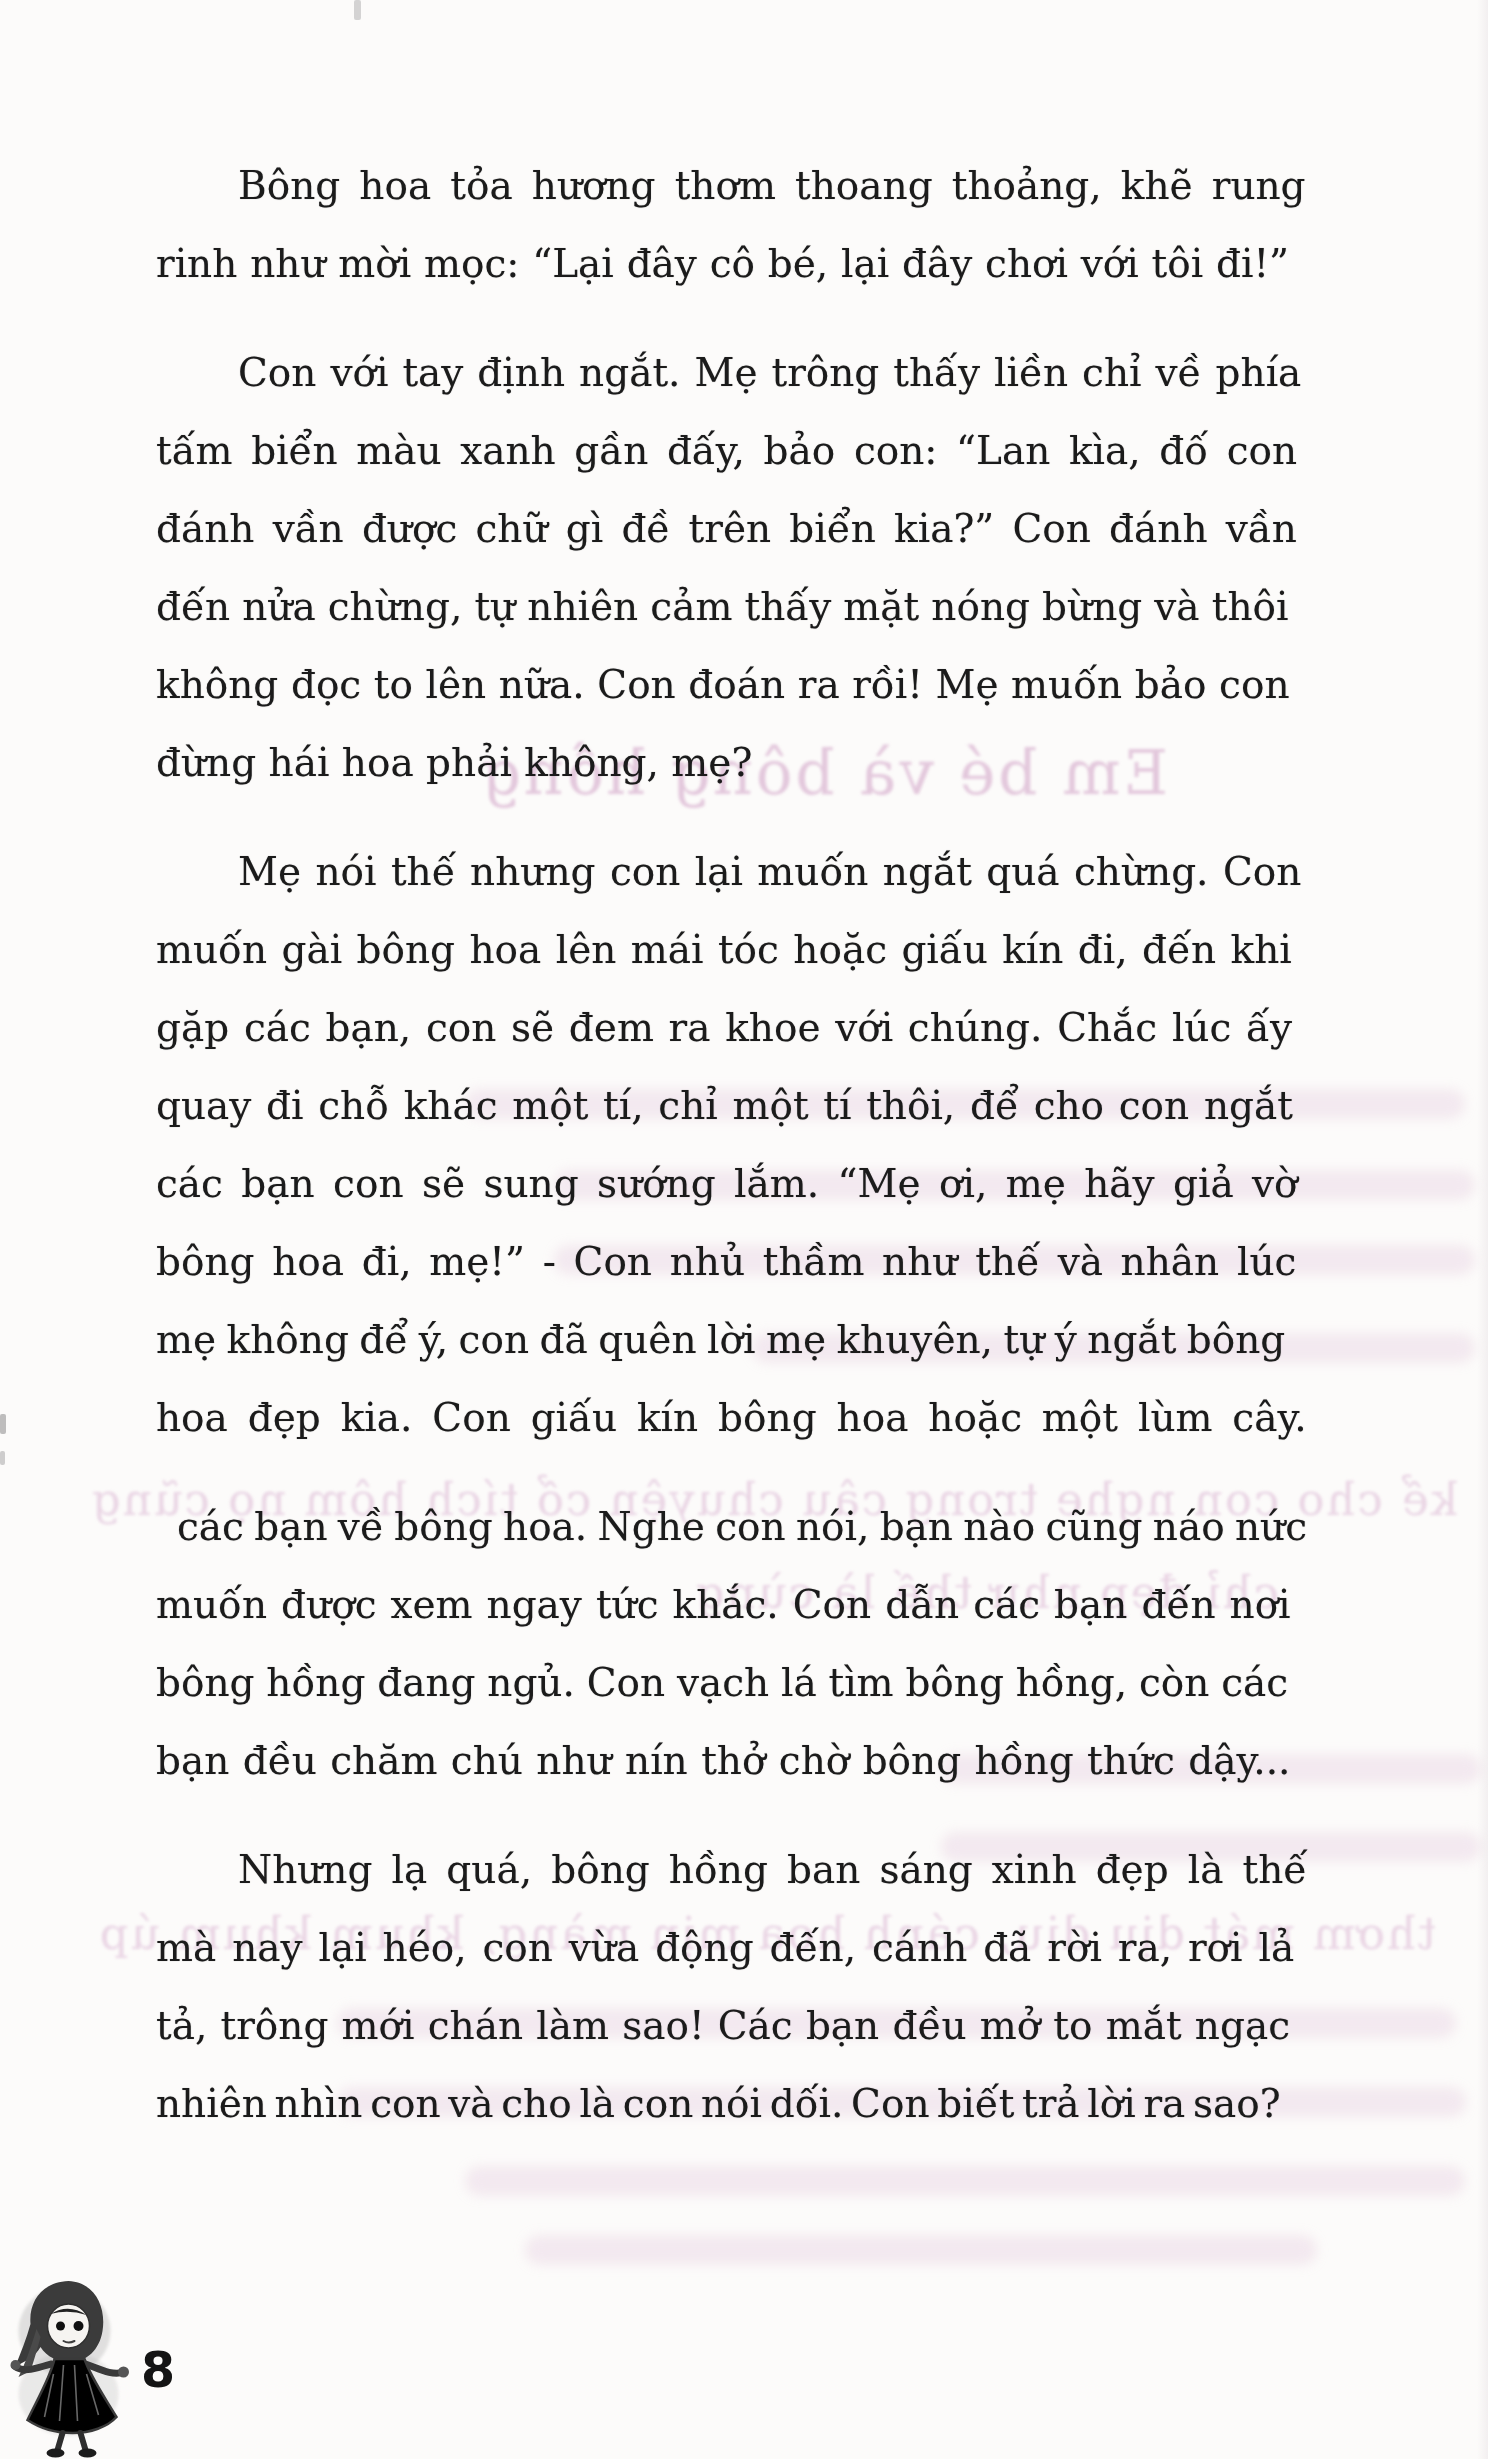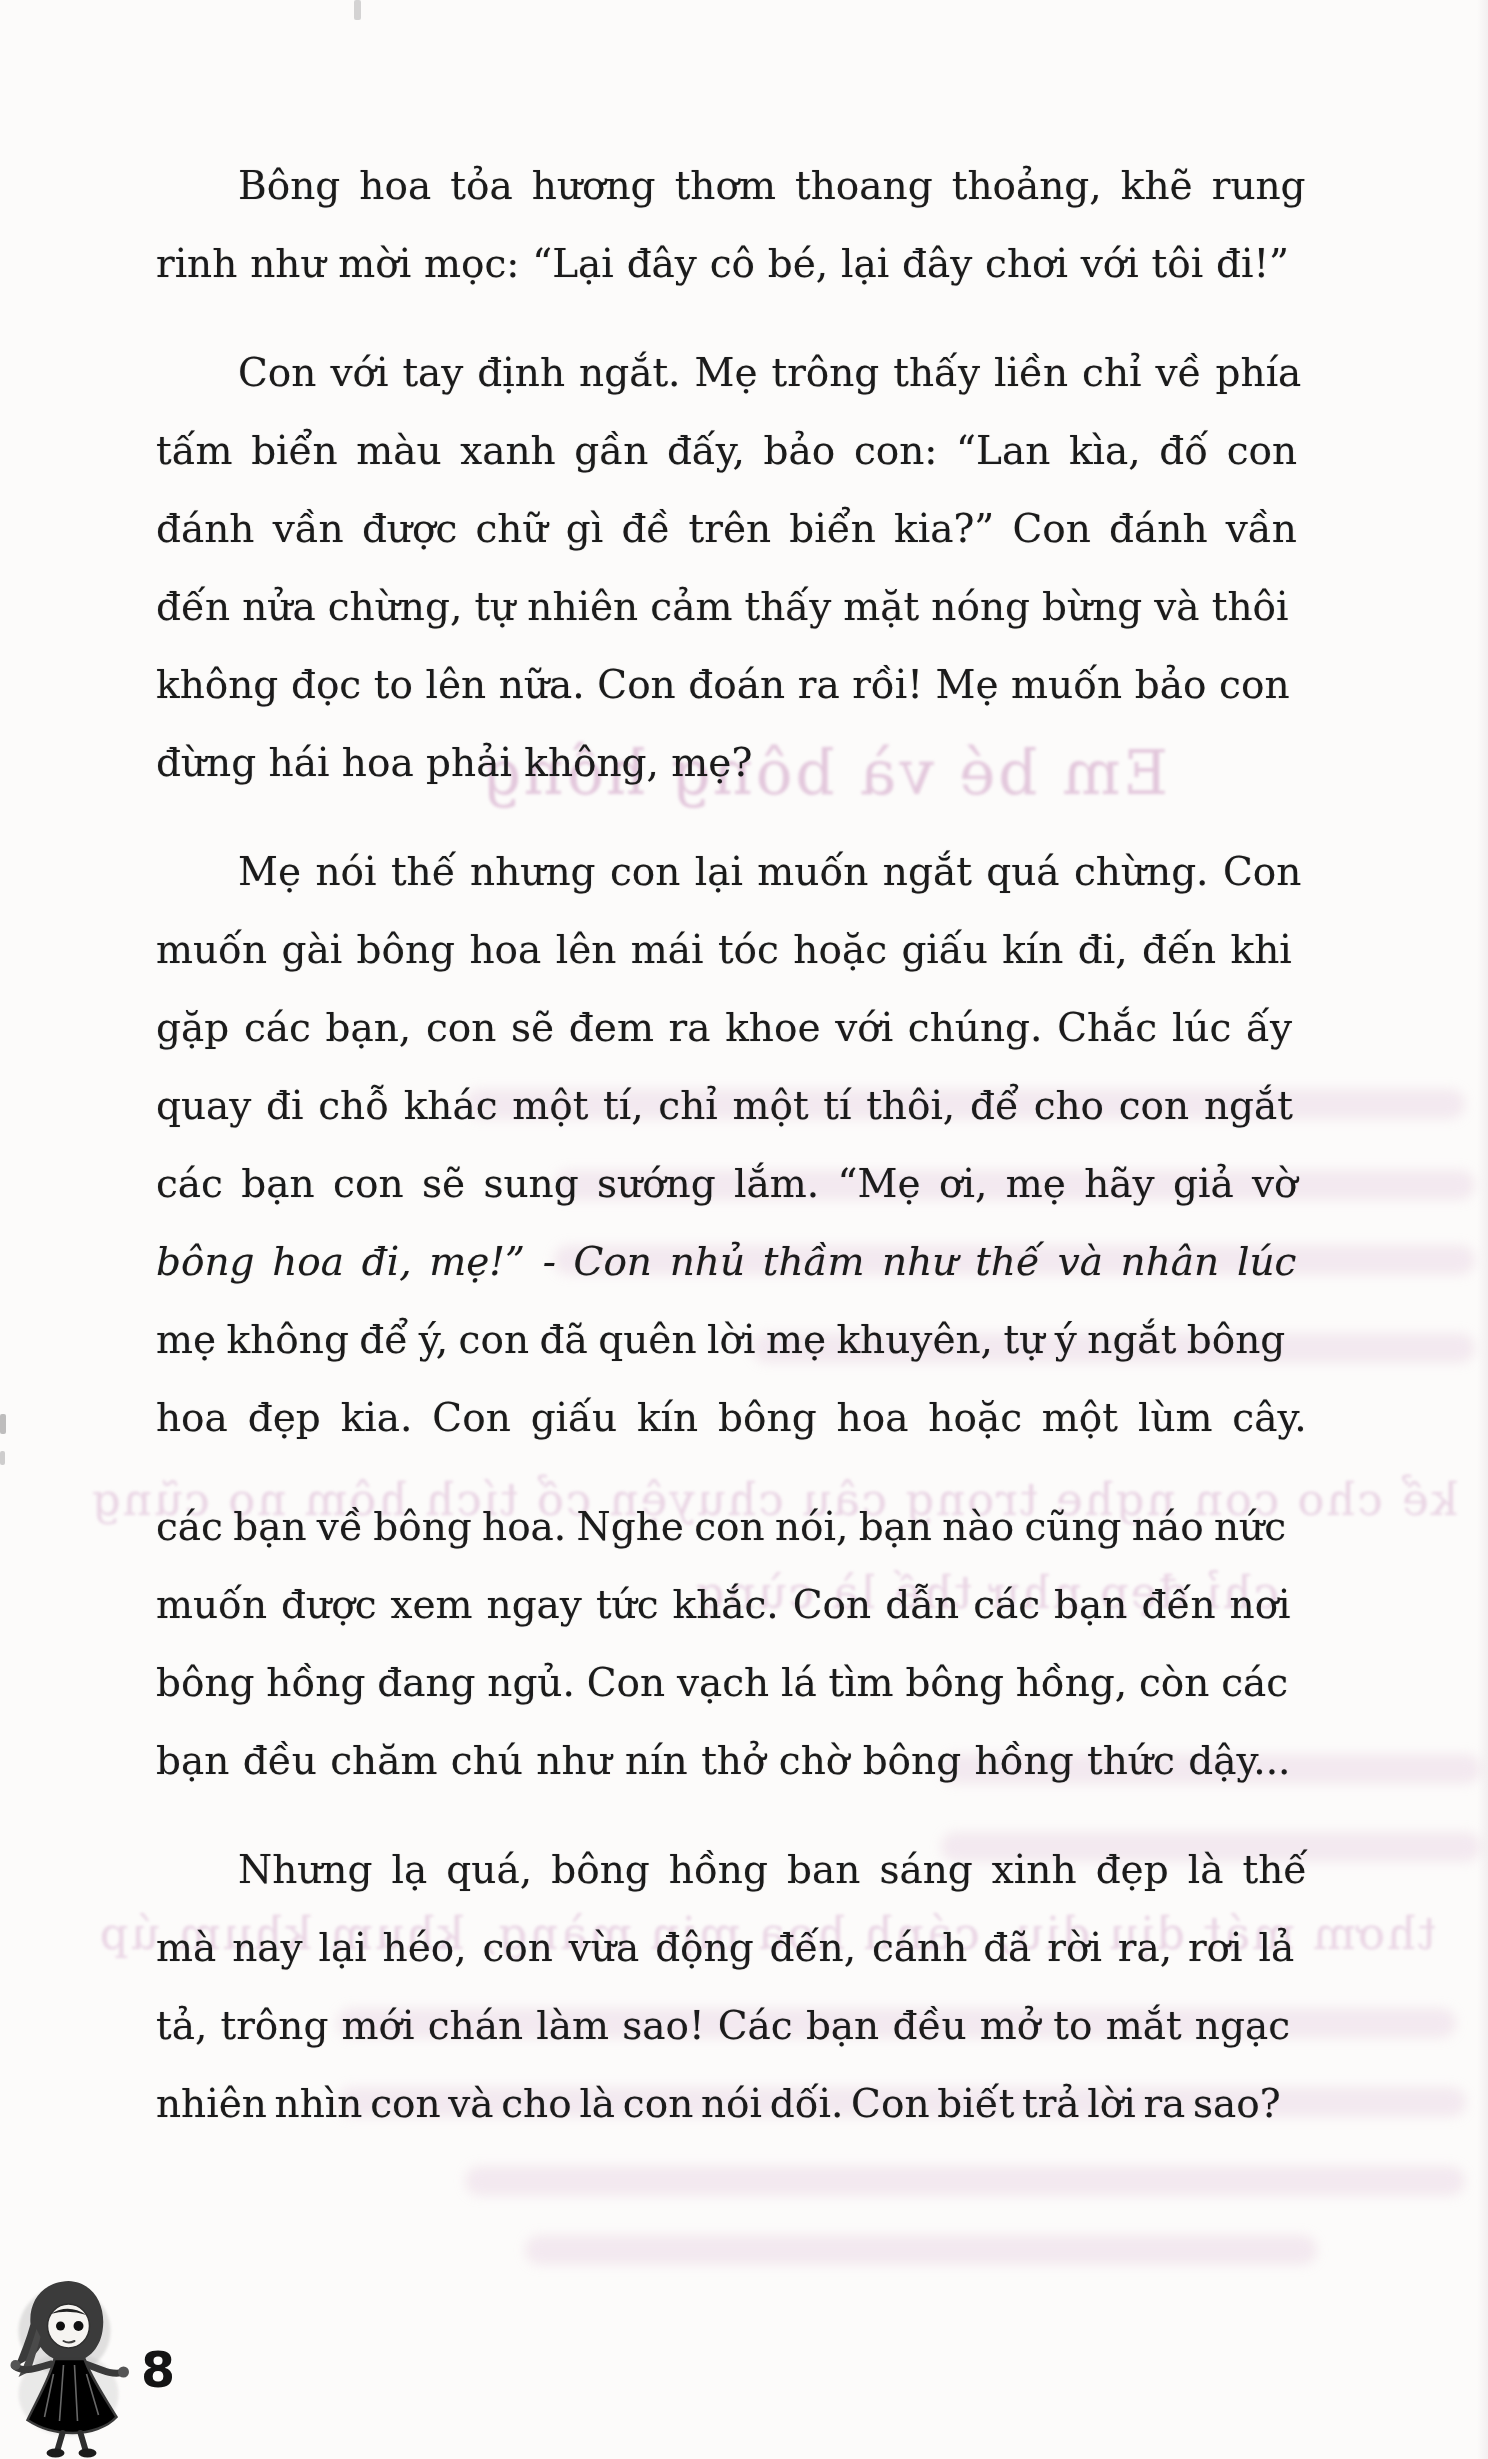--- a/index.html
+++ b/index.html
@@ -96,26 +96,26 @@
         <div class="line"><span style="word-spacing: -0.3px;">đến nửa chừng, tự nhiên cảm thấy mặt nóng bừng và thôi</span></div>
         <div class="line"><span style="word-spacing: 0.2px;">không đọc to lên nữa. Con đoán ra rồi! Mẹ muốn bảo con</span></div>
         <div class="line last"><span>đừng hái hoa phải không, mẹ?</span></div>
       </div>
       <div class="para">
         <div class="line first"><span style="word-spacing: 2px;">Mẹ nói thế nhưng con lại muốn ngắt quá chừng. Con</span></div>
         <div class="line"><span style="word-spacing: 2px;">muốn gài bông hoa lên mái tóc hoặc giấu kín đi, đến khi</span></div>
         <div class="line"><span style="word-spacing: 2.3px;">gặp các bạn, con sẽ đem ra khoe với chúng. Chắc lúc ấy</span></div>
         <div class="line"><span style="word-spacing: 2.3px;">quay đi chỗ khác một tí, chỉ một tí thôi, để cho con ngắt</span></div>
         <div class="line"><span style="word-spacing: 6px;">các bạn con sẽ sung sướng lắm. “Mẹ ơi, mẹ hãy giả vờ</span></div>
-        <div class="line"><span style="word-spacing: 5.3px; font-style: italic;">bông hoa đi, mẹ!” - Con nhủ thầm như thế và nhân lúc</span></div>
+        <div class="line"><span style="word-spacing: 5.3px;">bông hoa đi, mẹ!” - Con nhủ thầm như thế và nhân lúc</span></div>
         <div class="line"><span style="word-spacing: -1.9px;">mẹ không để ý, con đã quên lời mẹ khuyên, tự ý ngắt bông</span></div>
         <div class="line last"><span style="word-spacing: 7.5px;">hoa đẹp kia. Con giấu kín bông hoa hoặc một lùm cây.</span></div>
       </div>
       <div class="para">
-        <div class="line"><span style="word-spacing: -2.1px;">các bạn về bông hoa. Nghe con nói, bạn nào cũng náo nức</span></div>
+        <div class="line"><span style="word-spacing: -2.1px; margin-left: 21px;">các bạn về bông hoa. Nghe con nói, bạn nào cũng náo nức</span></div>
         <div class="line"><span style="word-spacing: 1.6px;">muốn được xem ngay tức khắc. Con dẫn các bạn đến nơi</span></div>
         <div class="line"><span style="word-spacing: -0.6px;">bông hồng đang ngủ. Con vạch lá tìm bông hồng, còn các</span></div>
         <div class="line last"><span style="word-spacing: 1px;">bạn đều chăm chú như nín thở chờ bông hồng thức dậy...</span></div>
       </div>
       <div class="para">
         <div class="line first"><span style="word-spacing: 6.7px;">Nhưng lạ quá, bông hồng ban sáng xinh đẹp là thế</span></div>
         <div class="line"><span style="word-spacing: 3.5px; margin-top: 33px;">mà nay lại héo, con vừa động đến, cánh đã rời ra, rơi lả</span></div>
         <div class="line"><span style="word-spacing: 0.8px;">tả, trông mới chán làm sao! Các bạn đều mở to mắt ngạc</span></div>
         <div class="line last"><span style="word-spacing: -4.7px;">nhiên nhìn con và cho là con nói dối. Con biết trả lời ra sao?</span></div>
       </div>

